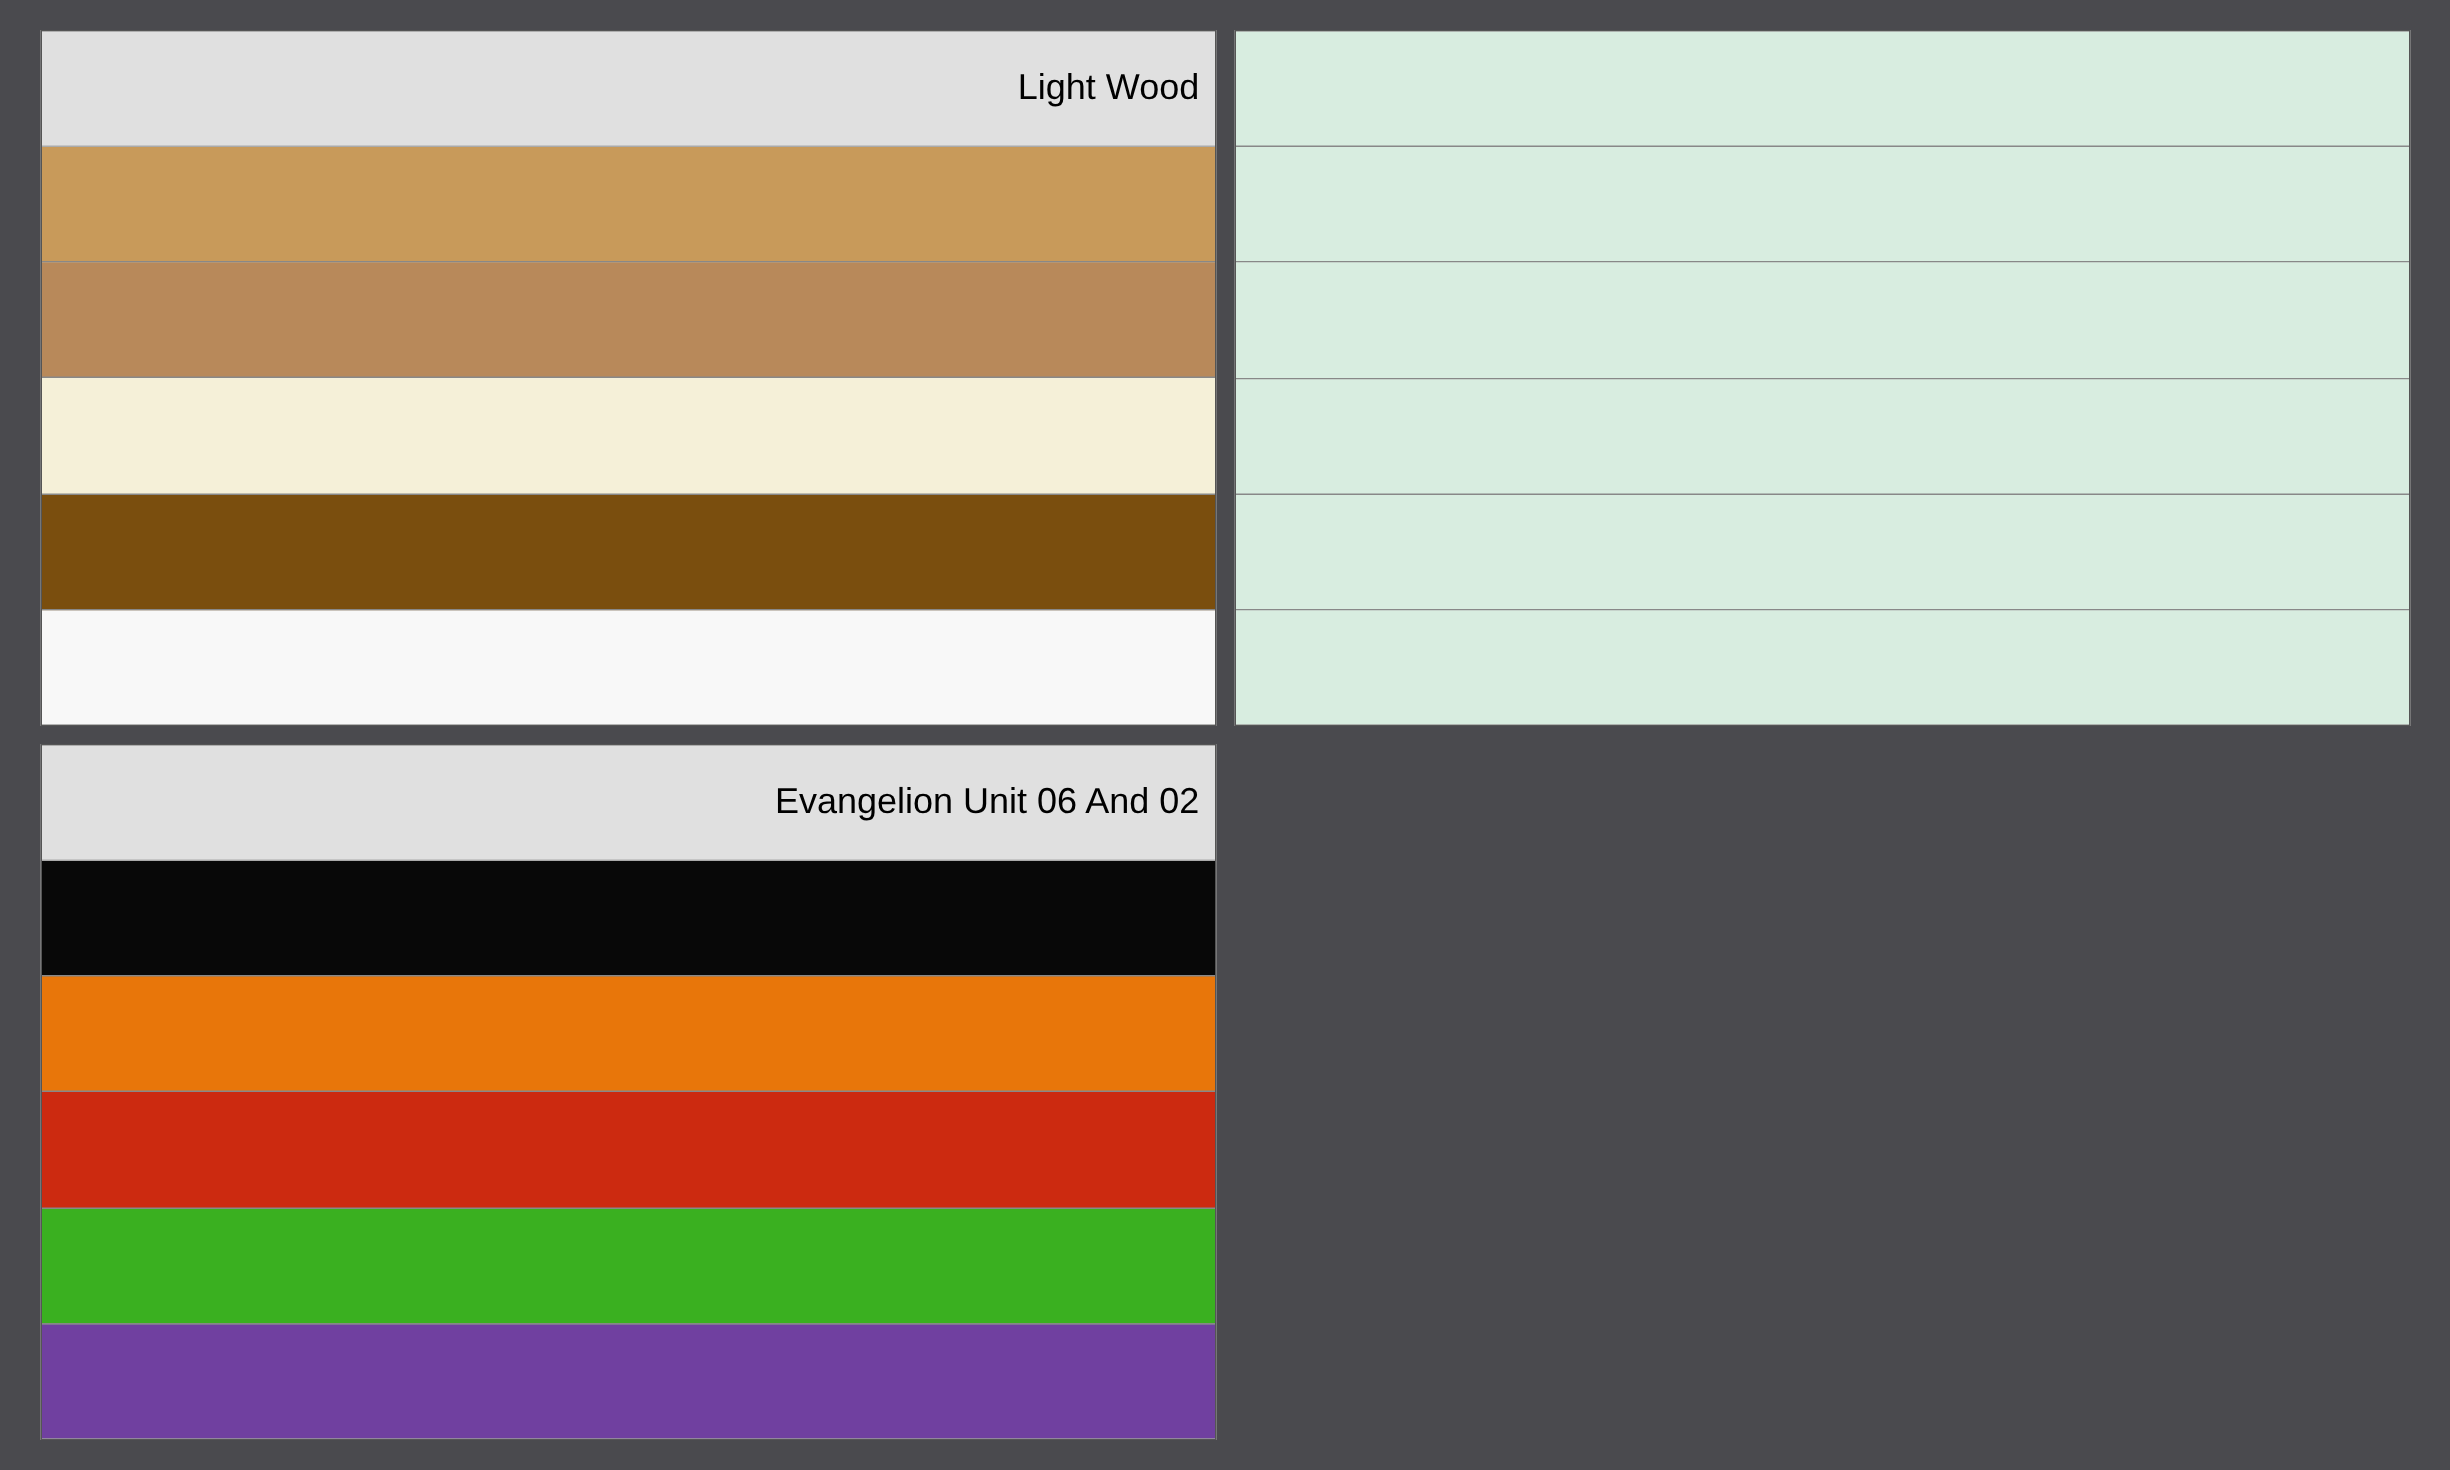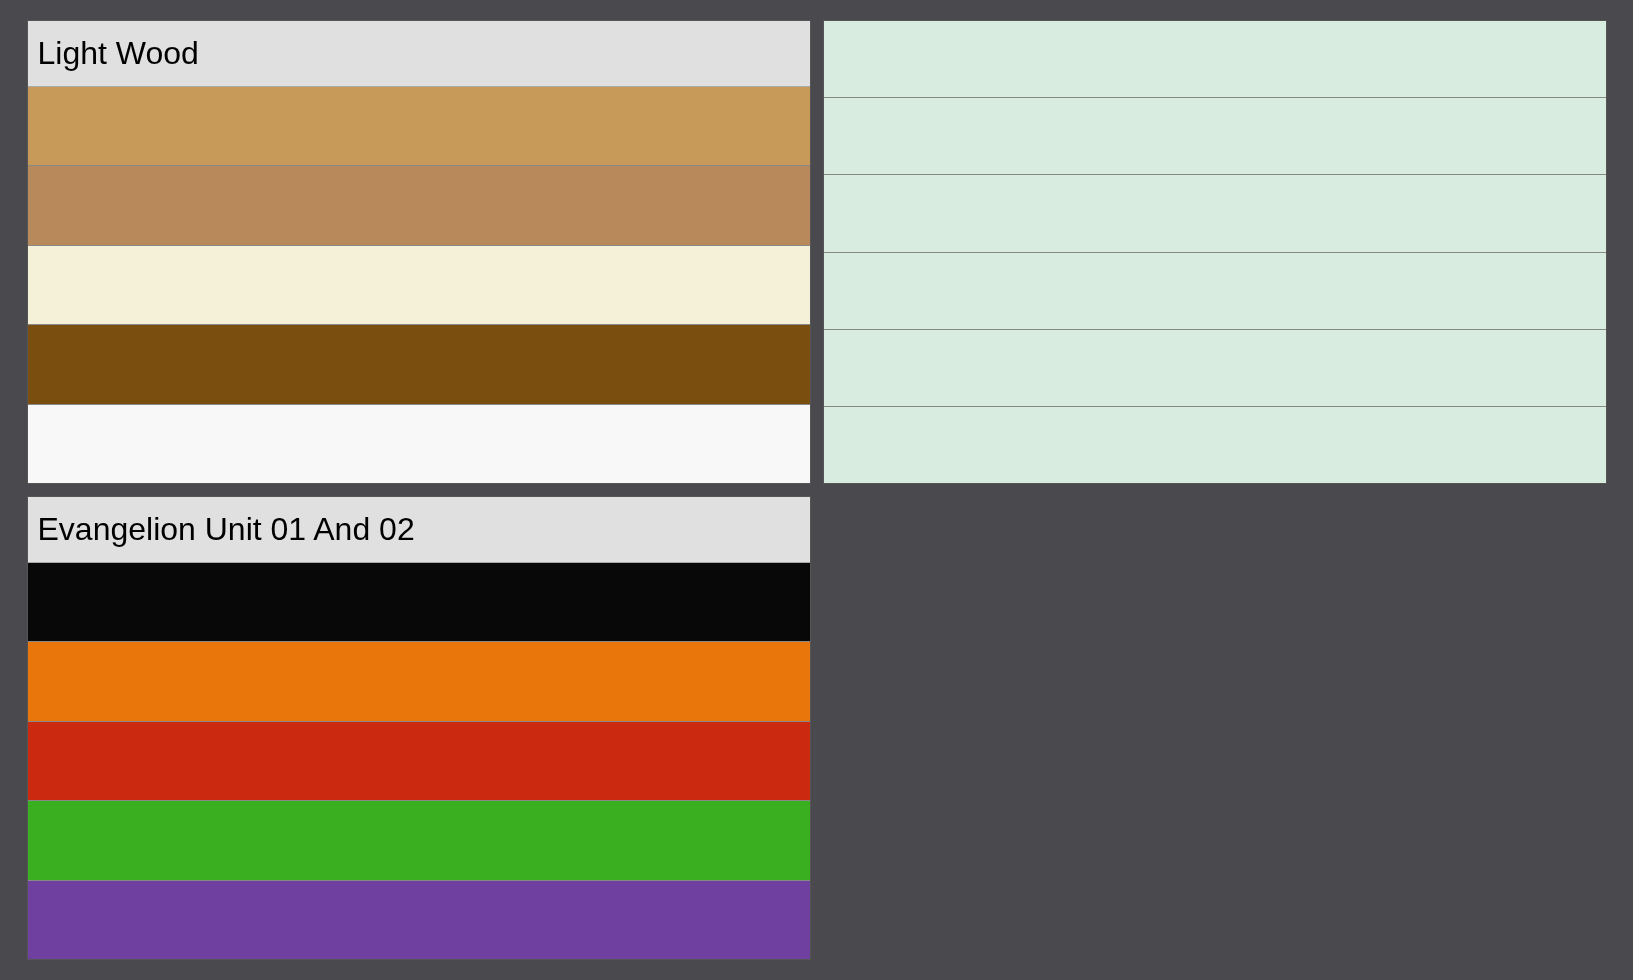--- a/index.html
+++ b/index.html
@@ -26,24 +26,24 @@
     .palette-panel {
       background: #e8e8e8;
       border: 1px solid #555;
       display: flex;
       flex-direction: column;
       overflow: hidden;
     }
 
     .palette-title {
       background: #e0e0e0;
-      text-align: left;
-      font-size: 32px;
+      text-align: right;
+      font-size: 24px;
       font-weight: normal;
-      padding: 14px 10px;
+      padding: 24px 10px;
       border-bottom: 1px solid #aaa;
       flex-shrink: 0;
     }
 
     .color-strips {
       display: flex;
       flex-direction: column;
       flex: 1;
     }
 
@@ -78,21 +78,21 @@
       <div class="color-strip" style="background:#d8ede0;"></div>
       <div class="color-strip" style="background:#d8ede0;"></div>
       <div class="color-strip" style="background:#d8ede0;"></div>
       <div class="color-strip" style="background:#d8ede0;"></div>
       <div class="color-strip" style="background:#d8ede0;"></div>
     </div>
   </div>
 
 
   <div class="palette-panel">
-    <div class="palette-title">Evangelion Unit 01 And 02</div>
+    <div class="palette-title">Evangelion Unit 06 And 02</div>
     <div class="color-strips">
       <div class="color-strip" style="background:#080808;"></div>
       <div class="color-strip" style="background:#e8760a;"></div>
       <div class="color-strip" style="background:#cc2a10;"></div>
       <div class="color-strip" style="background:#3ab020;"></div>
       <div class="color-strip" style="background:#7040a0;"></div>
     </div>
   </div>
 
 </div>

